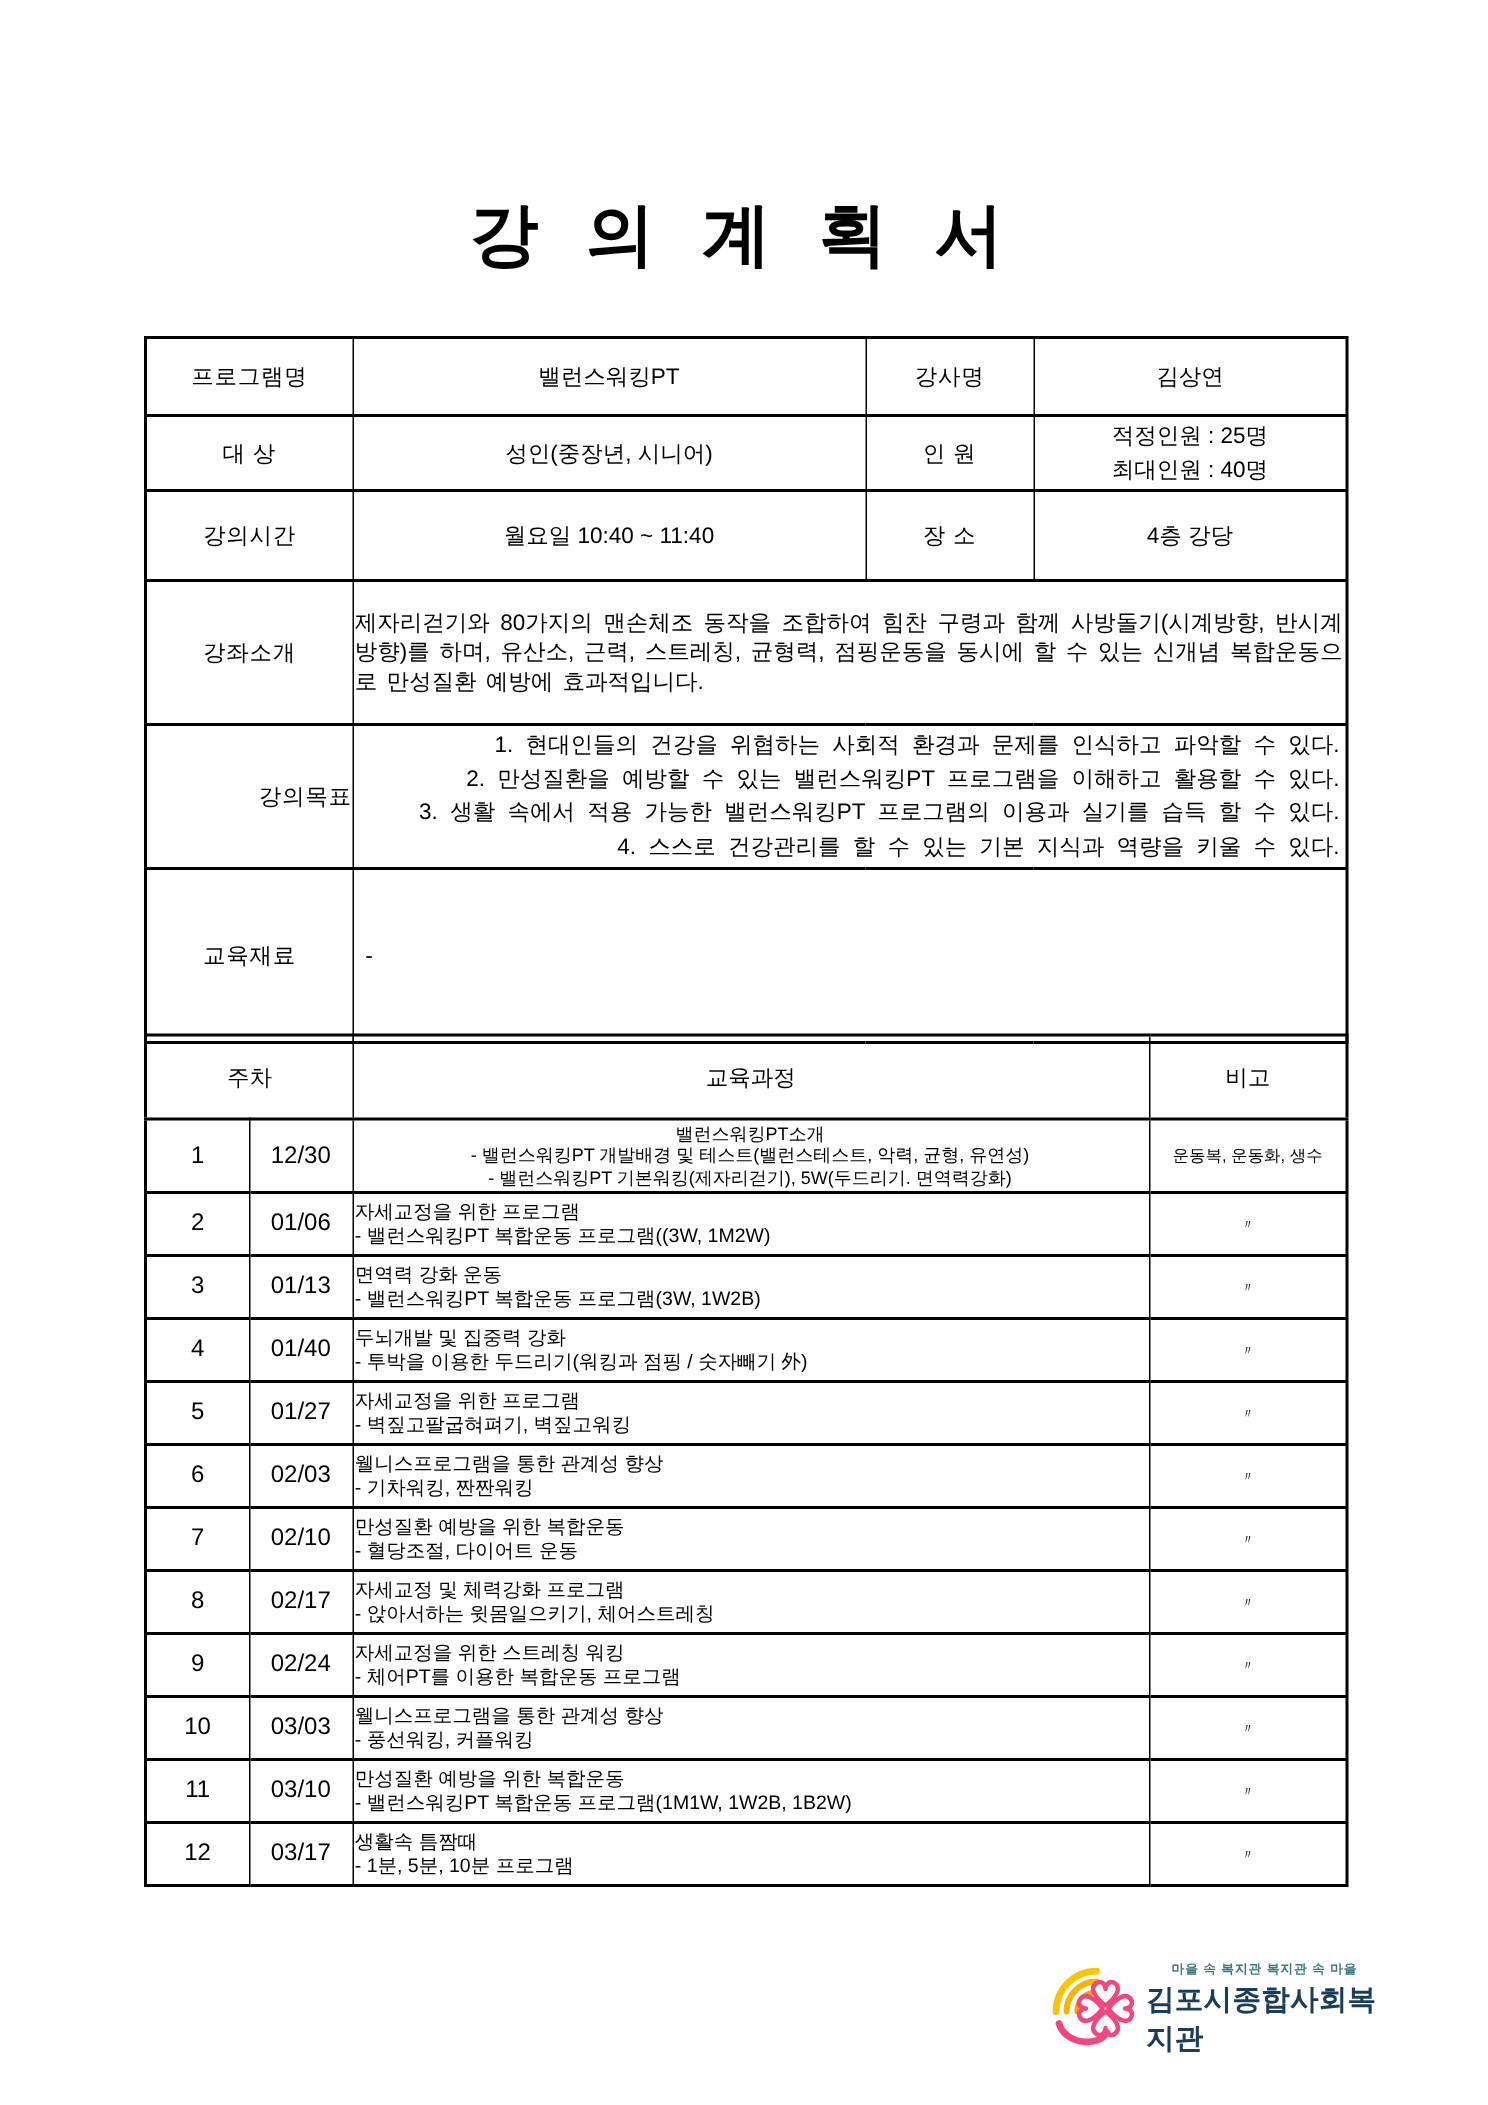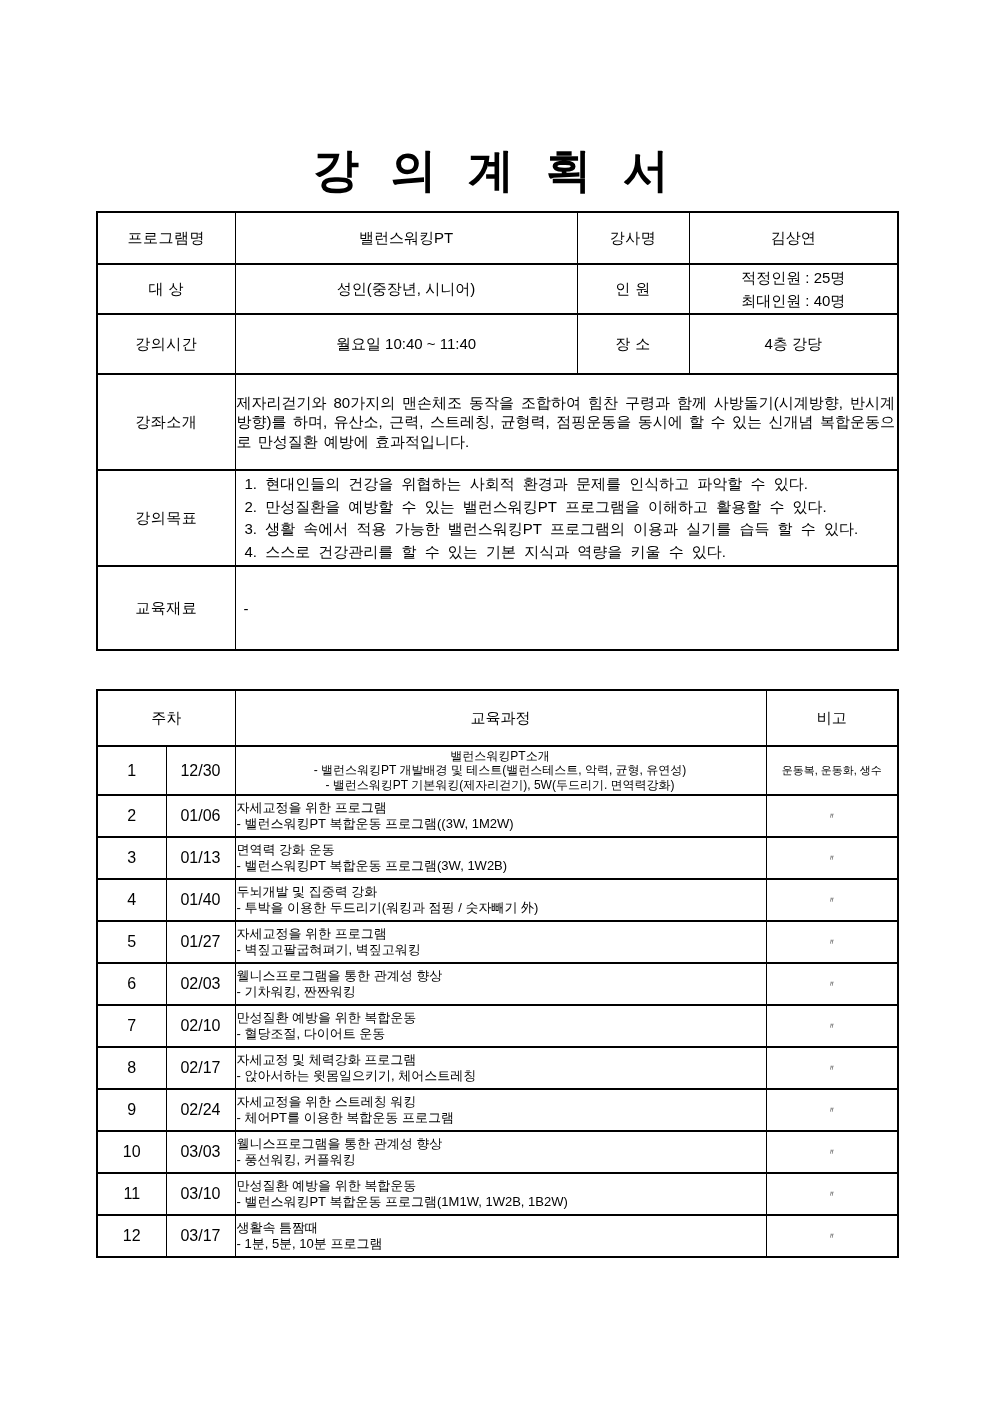--- a/index.html
+++ b/index.html
@@ -1,45 +1,45 @@
 <!DOCTYPE html>
 <html><head>
 <meta charset="utf-8">
 <style>
   * { margin:0; padding:0; box-sizing:border-box; }
   html,body { background:#ffffff; }
   body { font-family:"Liberation Sans","DejaVu Sans",sans-serif; color:#000; }
   .page { position:relative; width:992px; height:1403px; background:#fff; overflow:hidden; }
 
   .doc-title {
-    position:absolute; top:140px; left:0; width:100%;
+    position:absolute; top:126px; left:0; width:100%;
     text-align:center;
     font-family:"Liberation Serif","DejaVu Serif",serif;
     font-weight:bold; font-size:46px; letter-spacing:10px;
     color:#000;
   }
 
   table { border-collapse:collapse; table-layout:fixed; width:801px; }
-  .info-table { position:absolute; left:96px; top:211px;padding-left:31px; }
+  .info-table { position:absolute; left:96px; top:224px;padding-left:31px; }
   .info-table td {
     border-left:1px solid #000; border-right:1px solid #000;
     border-top:2px solid #000; border-bottom:2px solid #000;
     font-size:15px; vertical-align:middle;
   }
   .info-table, .week-table { border:2px solid #000; }
   .lbl { text-align:center; letter-spacing:0.5px; }
   .val { text-align:center; }
   .two-line div { line-height:1.55; text-align:center; }
   .row-h1 td { height:52px; }
   .row-h2 td { height:50px; }
   .row-h3 td { height:60px; }
   .row-intro td { height:96px; }
-  .row-goals td { height:88px; }
+  .row-goals td { height:88px;text-align:right; }
   .row-book td { height:64px; }
-  .row-mat td { height:84px; }
+  .row-mat td { height:116px; }
   .intro-text {
     text-align:justify; word-spacing:2px; line-height:1.3;
     padding:1px 2px 1px 1px; font-size:15px;
   }
   .goals-list { padding:2px 4px 2px 9px; }
   .goals-list div { line-height:1.5; word-spacing:4px; font-size:15px; }
   .book-cell { padding:4px 2px 4px 4px; }
   .book-cell div { line-height:2.0; text-align:left; }
   .mat-cell { vertical-align:middle; padding-left:8px; text-align:left; }
 
@@ -281,14 +281,36 @@
         <div class="wk-title">생활속 틈짬때</div>
         <div>
               <div class="item-line">- 1분, 5분, 10분 프로그램</div>
             </div>
       </td>
       <td class="wk-note ditto">〃</td>
     </tr>
   </tbody>
   </table>
 
+  <div class="footer-logo">
+    <svg class="logo-mark" viewBox="0 0 64 72">
+      <g>
+        <path d="M 6 42 A 27 27 0 0 1 33 15" fill="none" stroke="#FFC400" stroke-width="4.5" stroke-linecap="round"></path>
+        <path d="M 13 42 A 20 20 0 0 1 33 22" fill="none" stroke="#FFB300" stroke-width="4" stroke-linecap="round"></path>
+        <path d="M 20 42 A 13 13 0 0 1 33 29" fill="none" stroke="#FFA000" stroke-width="3.5" stroke-linecap="round"></path>
+      </g>
+      <g transform="translate(39,40)">
+        <g id="petal">
+          <path d="M0,-2 C-7,-7 -11,-14 -6,-17 C-2.5,-19 0,-16 0,-13 C0,-16 2.5,-19 6,-17 C11,-14 7,-7 0,-2 Z" fill="#ffffff" stroke="#F0487E" stroke-width="3" stroke-linejoin="round"></path>
+        </g>
+        <use href="#petal" transform="rotate(90)"></use>
+        <use href="#petal" transform="rotate(180)"></use>
+        <use href="#petal" transform="rotate(270)"></use>
+      </g>
+      <path d="M 8 50 C 12 64 34 66 40 56" fill="none" stroke="#F0487E" stroke-width="4.5" stroke-linecap="round"></path>
+    </svg>
+    <div class="logo-text">
+      <div class="logo-tagline" style="color: rgb(61, 122, 122);">마을 속 복지관 복지관 속 마을</div>
+      <div class="logo-org" style="color: rgb(28, 61, 90);">김포시종합사회복지관</div>
+    </div>
+  </div>
 
 </div>
 
 </body></html>

